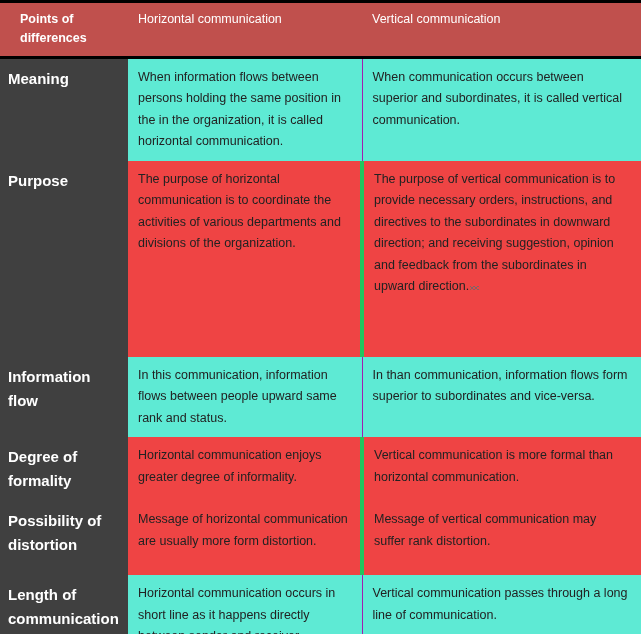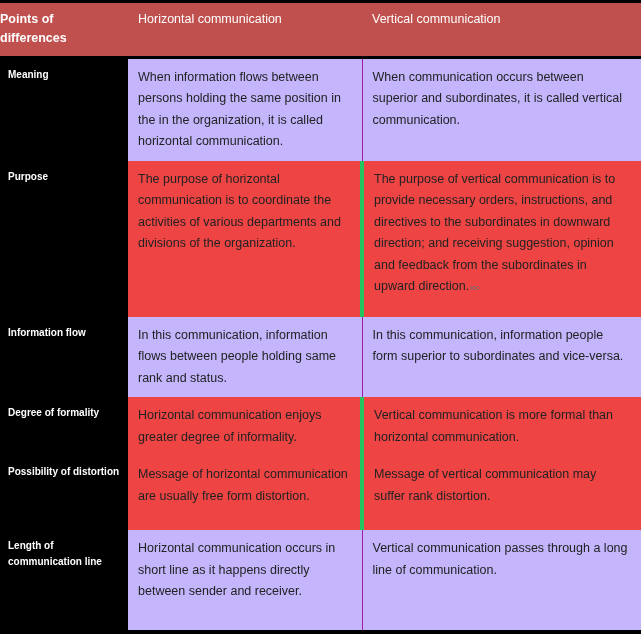--- a/index.html
+++ b/index.html
@@ -26,56 +26,56 @@
   #comparison-table col.c-horiz { width: 234px; }
   #comparison-table col.c-vert  { width: 279px; }
 
   .header-row th {
     background: #c0504d;
     color: #ffffff;
     font-size: 12.5px;
     font-weight: bold;
     text-align: left;
     vertical-align: top;
-    padding: 7px 10px 7px 0;
+    padding: 7px 10px 7px 20px;
     line-height: 1.55;
     border: none;
     height: 44px;
     box-sizing: border-box;
   }
   .header-row th.th-horiz,
   .header-row th.th-vert {
     font-weight: normal;
     padding-left: 10px;
   }
   .header-row {
     border-bottom: 3px solid #000000;
   }
 
   td.term-cell {
-    background: #000000;
+    background: #404040;
     color: #ffffff;
-    font-size: 10px;
+    font-size: 15px;
     font-weight: bold;
     vertical-align: top;
     text-align: left;
     padding: 8px 6px 8px 8px;
     line-height: 1.6;
     border: none;
   }
   td.body-cell {
     font-size: 12.5px;
     color: #222222;
     vertical-align: top;
     text-align: left;
     padding: 8px 12px 8px 10px;
     line-height: 1.72;
     border: none;
   }
-  tr.band-shade td.body-cell { background: #c4b5fd; }
+  tr.band-shade td.body-cell { background: #5eead4; }
   tr.band-plain td.body-cell { background: #ef4444; }
 
   td.body-cell.col-vert { border-left: 1px solid #a21caf; }
   tr.band-plain td.body-cell.col-vert { border-left: 4px solid #22c55e; }
 
   .sq { position: relative; }
   .sq .squiggle {
     display: inline-block;
     width: 9px;
     height: 6px;
@@ -104,38 +104,38 @@
       <th class="th-horiz">Horizontal communication</th>
       <th class="th-vert">Vertical communication</th>
     </tr>
   </thead>
   <tbody>
     <tr class="band-shade" style="height:86px;">
       <td class="term-cell">Meaning</td>
       <td class="body-cell col-horiz">When information flows between persons holding the same position in the in the organization, it is called horizontal communication.</td>
       <td class="body-cell col-vert">When communication occurs between superior and subordinates, it is called vertical communication.</td>
     </tr>
-    <tr class="band-plain" style="height:156px;">
+    <tr class="band-plain" style="height:196px;">
       <td class="term-cell">Purpose</td>
       <td class="body-cell col-horiz">The purpose of horizontal communication is to coordinate the activities of various departments and divisions of the organization.</td>
       <td class="body-cell col-vert sq"><span>The purpose of vertical communication is to provide necessary orders, instructions, and directives to the subordinates in downward direction; and receiving suggestion, opinion and feedback from the subordinates in upward direction.</span><span class="squiggle"></span></td>
     </tr>
     <tr class="band-shade" style="height:67px;">
       <td class="term-cell">Information flow</td>
-      <td class="body-cell col-horiz">In this communication, information flows between people holding same rank and status.</td>
-      <td class="body-cell col-vert">In this communication, information people form superior to subordinates and vice-versa.</td>
+      <td class="body-cell col-horiz">In this communication, information flows between people upward same rank and status.</td>
+      <td class="body-cell col-vert">In than communication, information flows form superior to subordinates and vice-versa.</td>
     </tr>
     <tr class="band-plain" style="height:57px;margin-left:14px;">
       <td class="term-cell">Degree of formality</td>
       <td class="body-cell col-horiz">Horizontal communication enjoys greater degree of informality.</td>
       <td class="body-cell col-vert">Vertical communication is more formal than horizontal communication.</td>
     </tr>
     <tr class="band-plain" style="height:74px;">
       <td class="term-cell">Possibility of distortion</td>
-      <td class="body-cell col-horiz">Message of horizontal communication are usually free form distortion.</td>
+      <td class="body-cell col-horiz">Message of horizontal communication are usually more form distortion.</td>
       <td class="body-cell col-vert">Message of vertical communication may suffer rank distortion.</td>
     </tr>
     <tr class="band-shade">
       <td class="term-cell">Length of communication line</td>
       <td class="body-cell col-horiz">Horizontal communication occurs in short line as it happens directly between sender and receiver.</td>
       <td class="body-cell col-vert">Vertical communication passes through a long line of communication.</td>
     </tr>
   </tbody>
 </table>
 

